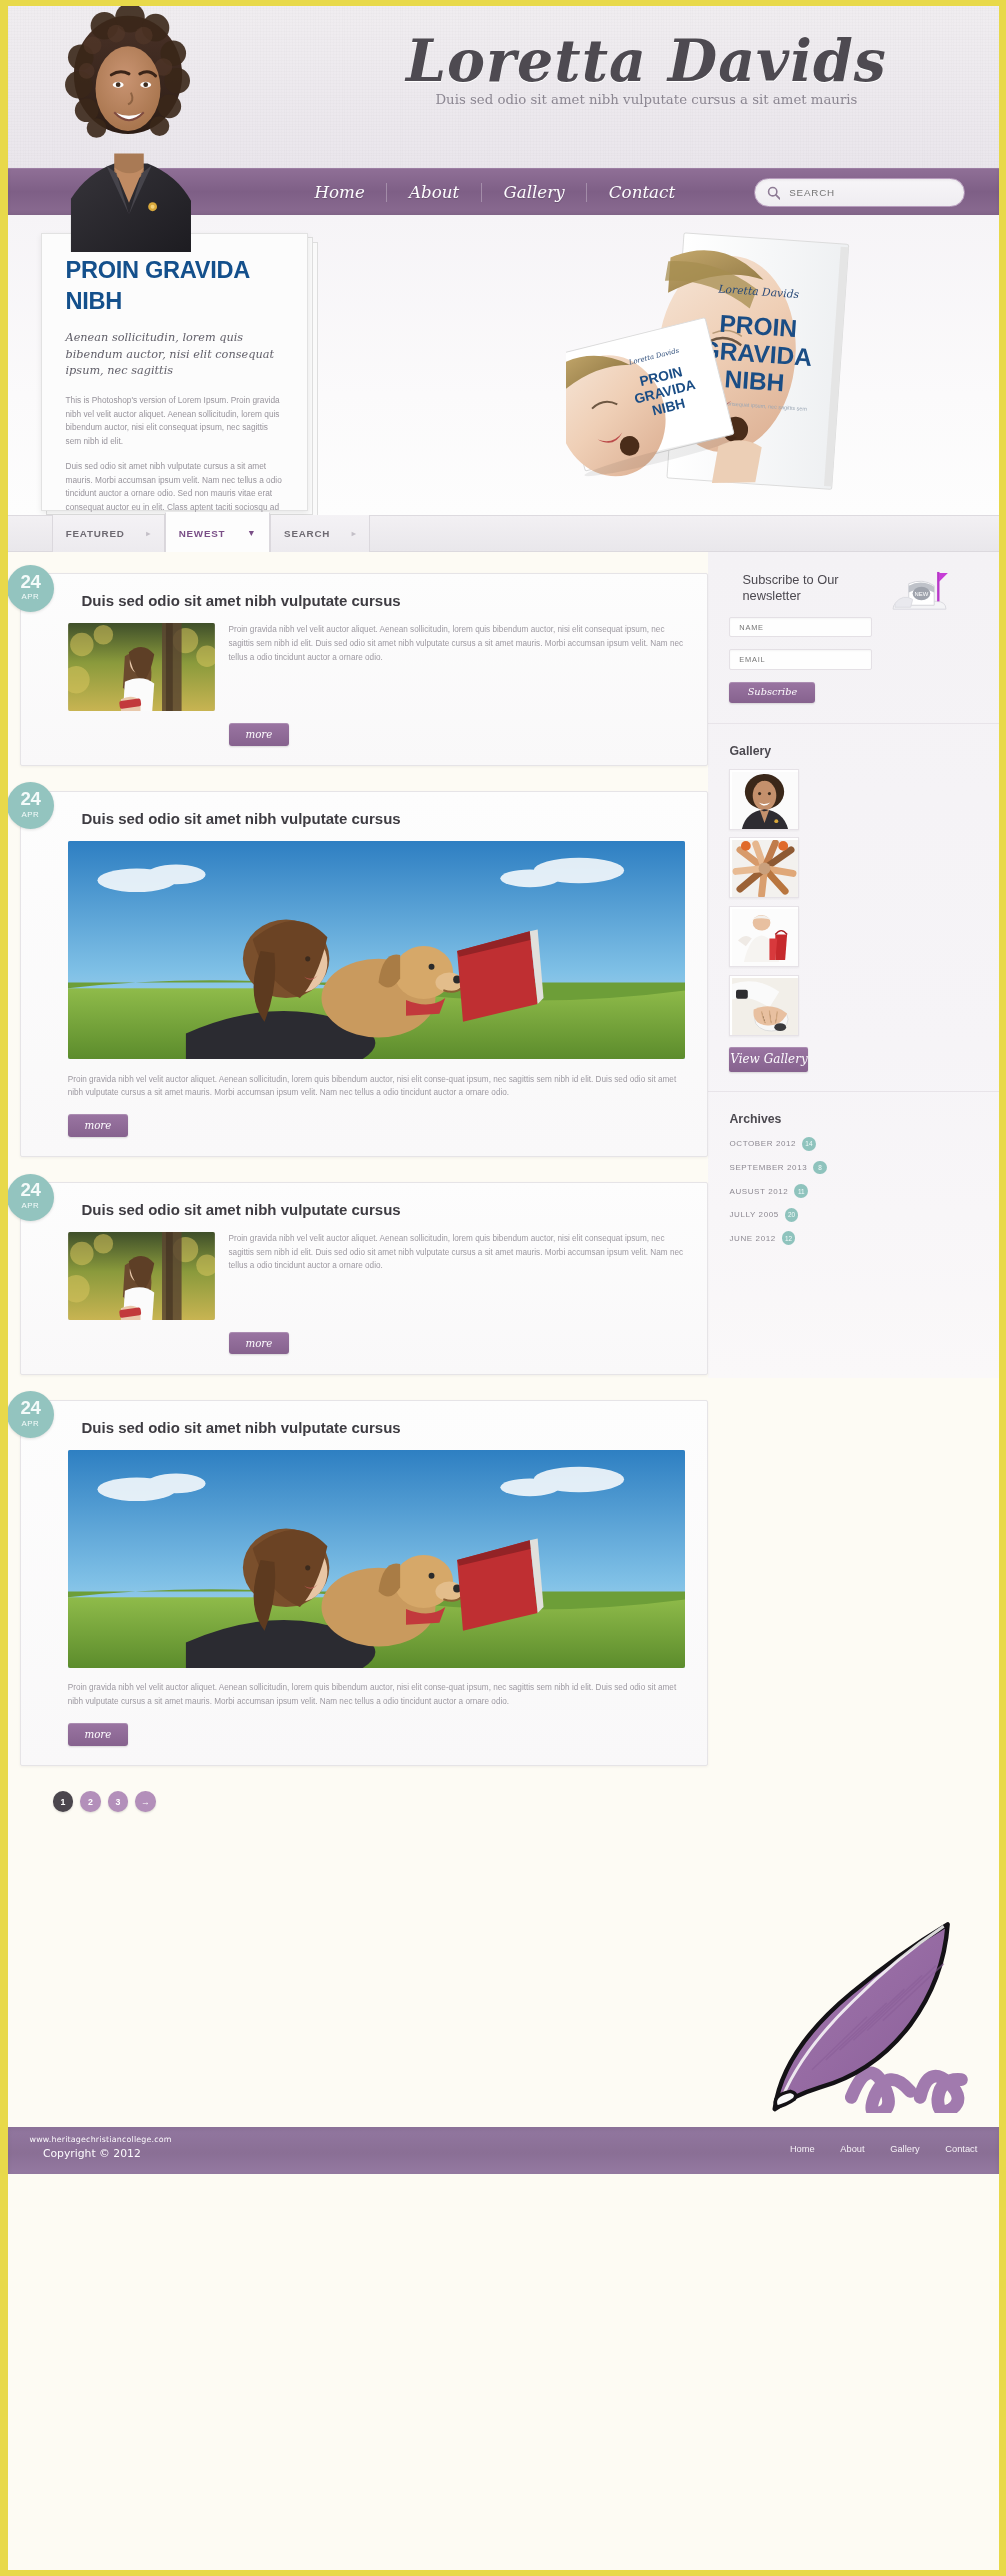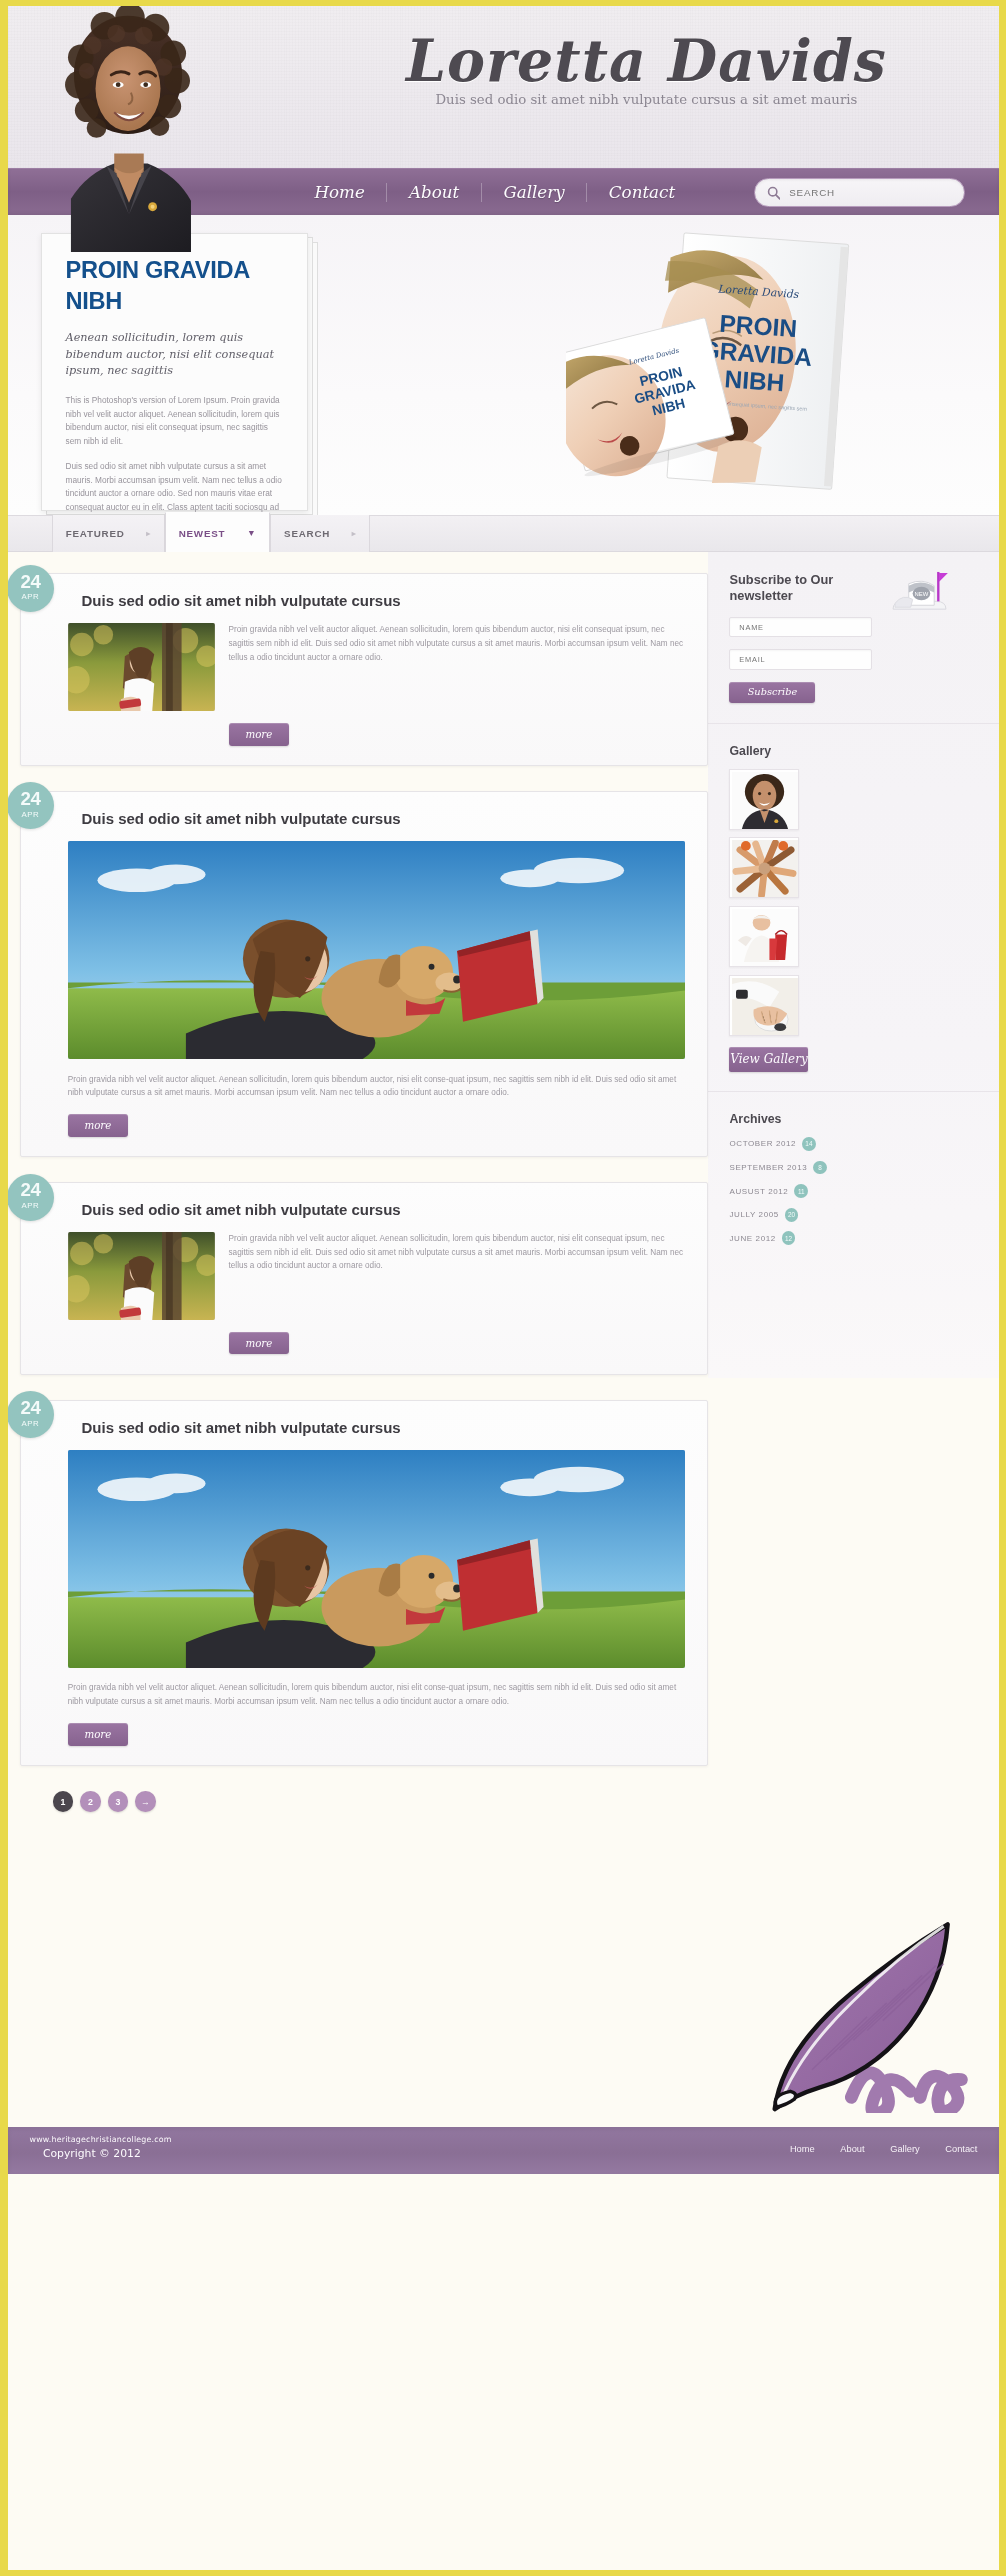--- a/index.html
+++ b/index.html
@@ -300,22 +300,22 @@
     width: 291px;
     background: linear-gradient(180deg,#f4f2f5 0%,#f6f4f7 60%,#faf8f9 100%);
     padding: 19.7px 0 0 0;
     min-height: 826px;
   }
   .widget { padding: 0 27.5px 0 21.6px; position: relative; }
   .widget + .widget { margin-top: 19.7px; padding-top: 19.7px; }
   .widget.bordered { border-top: 1px solid #e8e4e9; }
 
   .sub-title {
-    font-size: 12.8px; font-weight: bold; color: #4c4950;
-    line-height: 16.7px; width: 128px;
+    font-size: 12.8px; font-weight: normal; color: #4c4950;
+    line-height: 16.7px; width: 128px; margin-left: 13px;
   }
   .mailbox { position: absolute; right: 47px; top: -2px; width: 65px; height: 47px; }
   .field {
     display: block;
     width: 143px; height: 20.6px;
     margin-top: 11.8px;
     background: #fefefe;
     border: 1px solid #e4e0e5;
     border-radius: 2px;
     font-family: "Liberation Sans", sans-serif;

